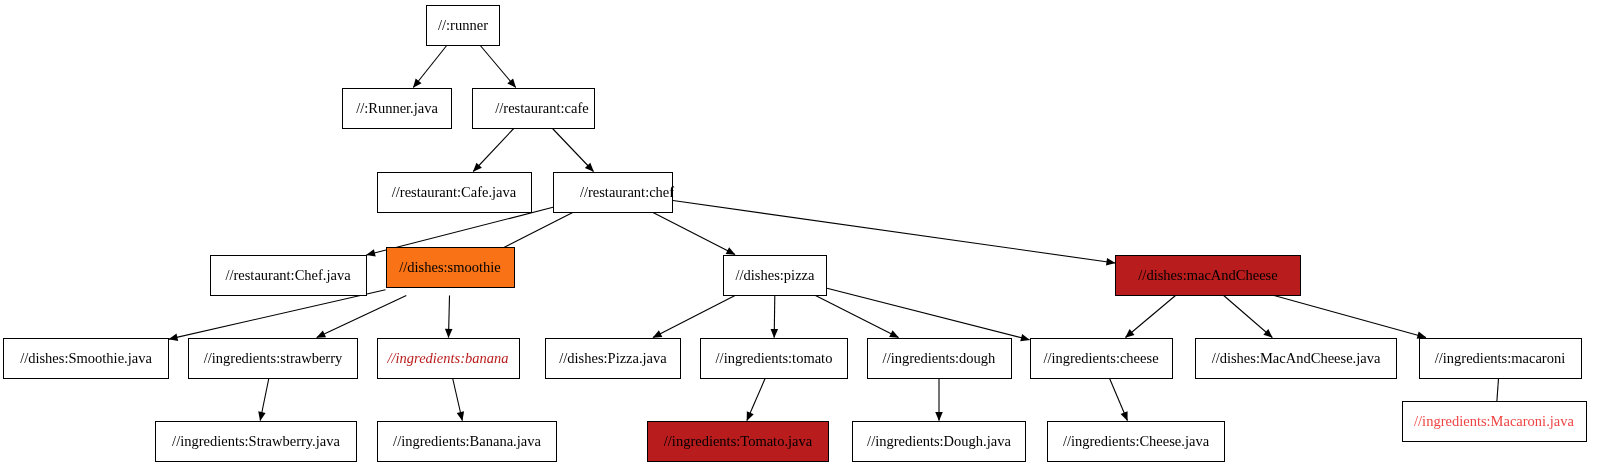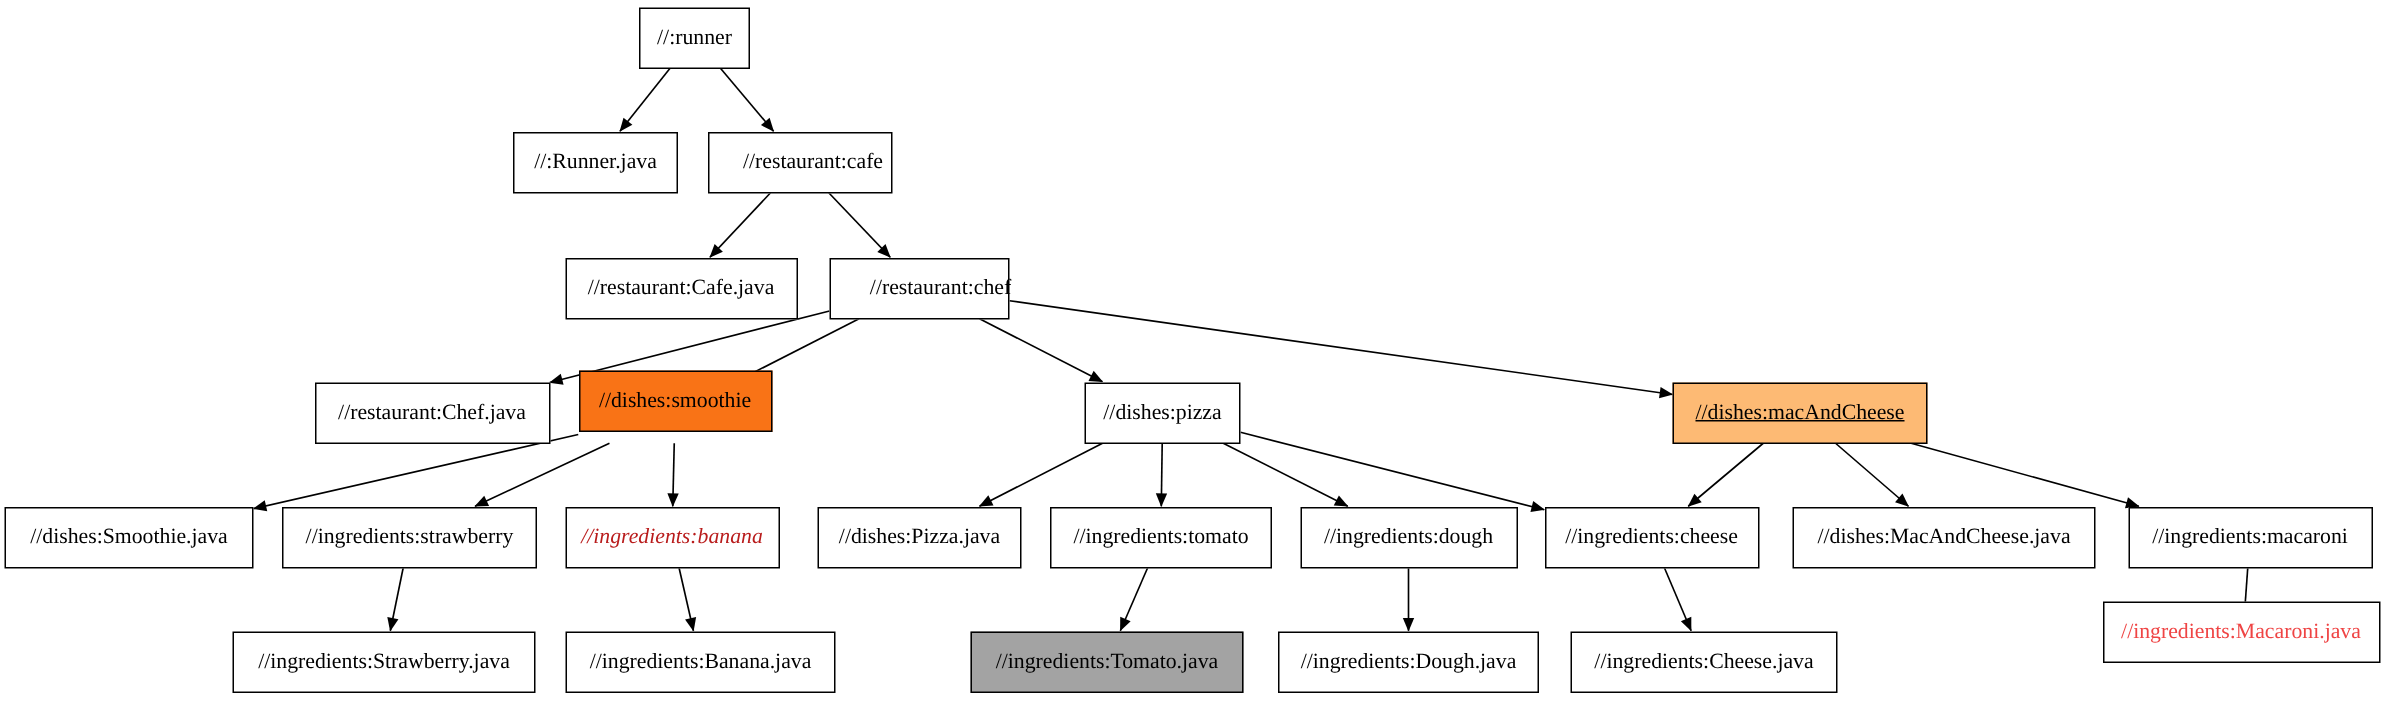--- a/index.html
+++ b/index.html
@@ -81,30 +81,30 @@
   </svg>
   <div id="node-layer">
       <div class="node" style="left: 426px; top: 4.5px; width: 74px; height: 41px; background: rgb(255, 255, 255); border-color: rgb(0, 0, 0); color: rgb(0, 0, 0);">//:runner</div>
       <div class="node" style="left: 342px; top: 87.5px; width: 110px; height: 41px; background: rgb(255, 255, 255); border-color: rgb(0, 0, 0); color: rgb(0, 0, 0);">//:Runner.java</div>
       <div class="node" style="left: 471.5px; top: 87.5px; width: 123px; height: 41px; background: rgb(255, 255, 255); border-color: rgb(0, 0, 0); color: rgb(0, 0, 0); padding-left: 18px;">//restaurant:cafe</div>
       <div class="node" style="left: 376.5px; top: 171.5px; width: 155px; height: 41px; background: rgb(255, 255, 255); border-color: rgb(0, 0, 0); color: rgb(0, 0, 0);">//restaurant:Cafe.java</div>
       <div class="node" style="left: 553px; top: 171.5px; width: 120px; height: 41px; background: rgb(255, 255, 255); border-color: rgb(0, 0, 0); color: rgb(0, 0, 0); padding-left: 28px;">//restaurant:chef</div>
       <div class="node" style="left: 209.5px; top: 254.5px; width: 157px; height: 41px; background: rgb(255, 255, 255); border-color: rgb(0, 0, 0); color: rgb(0, 0, 0);">//restaurant:Chef.java</div>
       <div class="node" style="left: 385.5px; top: 247px; width: 129px; height: 41px; background: #f97316; border-color: rgb(0, 0, 0); color: rgb(0, 0, 0);">//dishes:smoothie</div>
       <div class="node" style="left: 723px; top: 254.5px; width: 104px; height: 41px; background: rgb(255, 255, 255); border-color: rgb(0, 0, 0); color: rgb(0, 0, 0);">//dishes:pizza</div>
-      <div class="node" style="left: 1115px; top: 254.5px; width: 170px; height: 41px; background: #fdba74; border-color: rgb(0, 0, 0); color: rgb(0, 0, 0); text-decoration: underline;">//dishes:macAndCheese</div>
+      <div class="node" style="left: 1115px; top: 254.5px; width: 186px; height: 41px; background: #b91c1c; border-color: rgb(0, 0, 0); color: rgb(0, 0, 0);">//dishes:macAndCheese</div>
       <div class="node" style="left: 3px; top: 337.5px; width: 166px; height: 41px; background: rgb(255, 255, 255); border-color: rgb(0, 0, 0); color: rgb(0, 0, 0);">//dishes:Smoothie.java</div>
       <div class="node" style="left: 188px; top: 337.5px; width: 170px; height: 41px; background: rgb(255, 255, 255); border-color: rgb(0, 0, 0); color: rgb(0, 0, 0);">//ingredients:strawberry</div>
       <div class="node" style="left: 376.5px; top: 337.5px; width: 143px; height: 41px; background: rgb(255, 255, 255); border-color: rgb(0, 0, 0); color: #b91c1c; font-style: italic;">//ingredients:banana</div>
       <div class="node" style="left: 545px; top: 337.5px; width: 136px; height: 41px; background: rgb(255, 255, 255); border-color: rgb(0, 0, 0); color: rgb(0, 0, 0);">//dishes:Pizza.java</div>
       <div class="node" style="left: 700px; top: 337.5px; width: 148px; height: 41px; background: rgb(255, 255, 255); border-color: rgb(0, 0, 0); color: rgb(0, 0, 0);">//ingredients:tomato</div>
       <div class="node" style="left: 866.5px; top: 337.5px; width: 145px; height: 41px; background: rgb(255, 255, 255); border-color: rgb(0, 0, 0); color: rgb(0, 0, 0);">//ingredients:dough</div>
       <div class="node" style="left: 1029.5px; top: 337.5px; width: 143px; height: 41px; background: rgb(255, 255, 255); border-color: rgb(0, 0, 0); color: rgb(0, 0, 0);">//ingredients:cheese</div>
       <div class="node" style="left: 1195px; top: 337.5px; width: 202px; height: 41px; background: rgb(255, 255, 255); border-color: rgb(0, 0, 0); color: rgb(0, 0, 0);">//dishes:MacAndCheese.java</div>
       <div class="node" style="left: 1418.5px; top: 337.5px; width: 163px; height: 41px; background: rgb(255, 255, 255); border-color: rgb(0, 0, 0); color: rgb(0, 0, 0);">//ingredients:macaroni</div>
       <div class="node" style="left: 155px; top: 420.5px; width: 202px; height: 41px; background: rgb(255, 255, 255); border-color: rgb(0, 0, 0); color: rgb(0, 0, 0);">//ingredients:Strawberry.java</div>
       <div class="node" style="left: 377px; top: 420.5px; width: 180px; height: 41px; background: rgb(255, 255, 255); border-color: rgb(0, 0, 0); color: rgb(0, 0, 0);">//ingredients:Banana.java</div>
-      <div class="node" style="left: 647px; top: 420.5px; width: 182px; height: 41px; background: #a3a3a3; border-color: rgb(0, 0, 0); color: rgb(0, 0, 0);">//ingredients:Tomato.java</div>
+      <div class="node" style="left: 647px; top: 420.5px; width: 182px; height: 41px; background: #b91c1c; border-color: rgb(0, 0, 0); color: rgb(0, 0, 0);">//ingredients:Tomato.java</div>
       <div class="node" style="left: 852px; top: 420.5px; width: 174px; height: 41px; background: rgb(255, 255, 255); border-color: rgb(0, 0, 0); color: rgb(0, 0, 0);">//ingredients:Dough.java</div>
       <div class="node" style="left: 1047px; top: 420.5px; width: 178px; height: 41px; background: rgb(255, 255, 255); border-color: rgb(0, 0, 0); color: rgb(0, 0, 0);">//ingredients:Cheese.java</div>
       <div class="node" style="left: 1401.5px; top: 401px; width: 185px; height: 41px; background: rgb(255, 255, 255); border-color: rgb(0, 0, 0); color: #ef4444;">//ingredients:Macaroni.java</div>
     </div>
 </div>
 
 </body></html>

